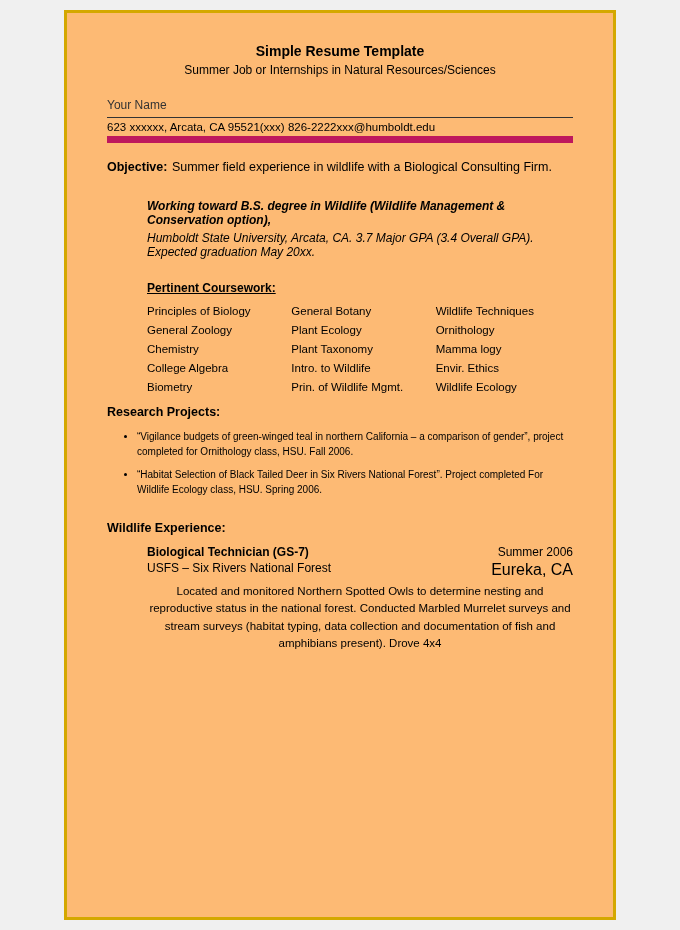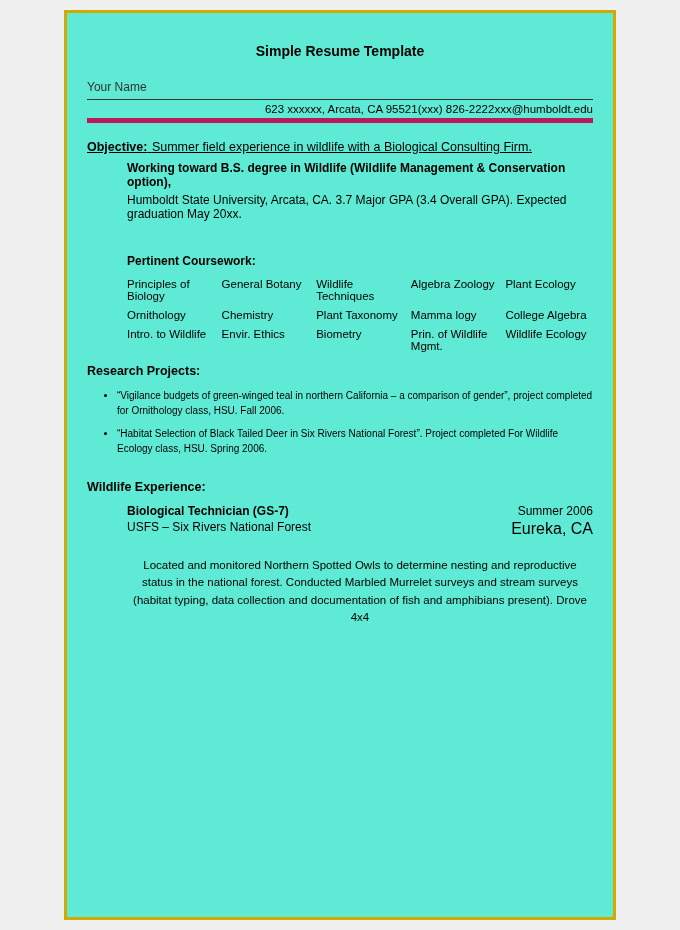--- a/index.html
+++ b/index.html
@@ -7,23 +7,23 @@
       background: #f0f0f0;
       display: flex;
       justify-content: center;
       align-items: flex-start;
       min-height: 100vh;
       padding: 10px;
       font-family: Arial, sans-serif;
     }
     .page-wrapper {
       width: 552px;
-      background: #5eead4;
+      background: #fdba74;
       border: 3px solid #d4a800;
-      padding: 30px 20px;
+      padding: 30px 40px;
       min-height: 910px;
     }
     .header-section {
       text-align: center;
       margin-bottom: 18px;
     }
     .header-title {
       font-size: 14px;
       font-weight: bold;
       margin-bottom: 4px;
@@ -34,65 +34,66 @@
     .name-section {
       margin-top: 16px;
       margin-bottom: 4px;
     }
     .name-label {
       font-size: 12px;
       color: #333;
     }
     .contact-row {
       display: flex;
-      justify-content: flex-end;
+      justify-content: flex-start;
       border-top: 1px solid #333;
-      border-bottom: 5px solid #be185d;
+      border-bottom: 7px solid #be185d;
       padding: 3px 0;
       margin-bottom: 14px;
       font-size: 11.5px;
     }
     .section-label {
       font-size: 12.5px;
       margin-bottom: 8px;
     }
     .objective-section {
-      margin-bottom: 6px;
-      text-decoration: underline;
+      margin-bottom: 24px;
     }
     .education-section {
       margin-bottom: 12px;
     }
     .section-heading {
       font-weight: bold;
       font-size: 12.5px;
       margin-bottom: 10px;
     }
     .degree-block {
       margin-left: 40px;
-      margin-bottom: 23px;
+      margin-bottom: 12px;
+      font-style: italic;
     }
     .degree-title {
       font-weight: bold;
       font-size: 12px;
       margin-bottom: 4px;
     }
     .degree-detail {
       font-size: 12px;
       margin-bottom: 2px;
     }
     .coursework-heading {
       font-weight: bold;
       font-size: 12px;
       margin-bottom: 10px;
       margin-left: 40px;
+      text-decoration: underline;
     }
     .coursework-grid {
       display: grid;
-      grid-template-columns: 1fr 1fr 1fr 1fr 1fr;
+      grid-template-columns: 1fr 1fr 1fr;
       margin-left: 40px;
       row-gap: 4px;
       gap: 7px;
     }
     .coursework-item {
       font-size: 11.5px;
     }
     .research-section {
       margin-bottom: 14px;
     }
@@ -119,21 +120,21 @@
     .job-title {
       font-weight: bold;
       font-size: 12px;
     }
     .job-date {
       font-size: 12px;
     }
     .job-location-row {
       display: flex;
       justify-content: space-between;
-      margin-bottom: 19px;
+      margin-bottom: 4px;
     }
     .job-employer {
       font-size: 12px;
     }
     .job-location {
       font-size: 16px;
     }
     .job-description {
       font-size: 11.5px;
       line-height: 1.5;
@@ -142,20 +143,21 @@
     .bold { font-weight: bold; }
     .spacer { height: 10px; }
   </style>
 </head>
 <body>
 
 <div class="page-wrapper">
 
   <div class="header-section">
     <div class="header-title">Simple Resume Template</div>
+    <div class="header-subtitle">Summer Job or Internships in Natural Resources/Sciences</div>
   </div>
 
   <div class="name-section">
     <span class="name-label">Your Name</span>
   </div>
 
   <div class="contact-row">
     <span>623 xxxxxx, Arcata, CA 95521</span>
     <span>(xxx) 826-2222</span>
     <span>xxx@humboldt.edu</span>
@@ -174,21 +176,21 @@
     </div>
 
     <div class="spacer"></div>
 
     <div class="coursework-heading">Pertinent Coursework:</div>
 
     <div class="coursework-grid" id="coursework-grid">
     <span class="coursework-item">Principles of Biology</span>
         <span class="coursework-item">General Botany</span>
         <span class="coursework-item">Wildlife Techniques</span>
-        <span class="coursework-item">Algebra Zoology</span>
+        <span class="coursework-item">General Zoology</span>
         <span class="coursework-item">Plant Ecology</span>
         <span class="coursework-item">Ornithology</span>
         <span class="coursework-item">Chemistry</span>
         <span class="coursework-item">Plant Taxonomy</span>
         <span class="coursework-item">Mamma logy</span>
         <span class="coursework-item">College Algebra</span>
         <span class="coursework-item">Intro. to Wildlife</span>
         <span class="coursework-item">Envir. Ethics</span>
         <span class="coursework-item">Biometry</span>
         <span class="coursework-item">Prin. of Wildlife Mgmt.</span>

